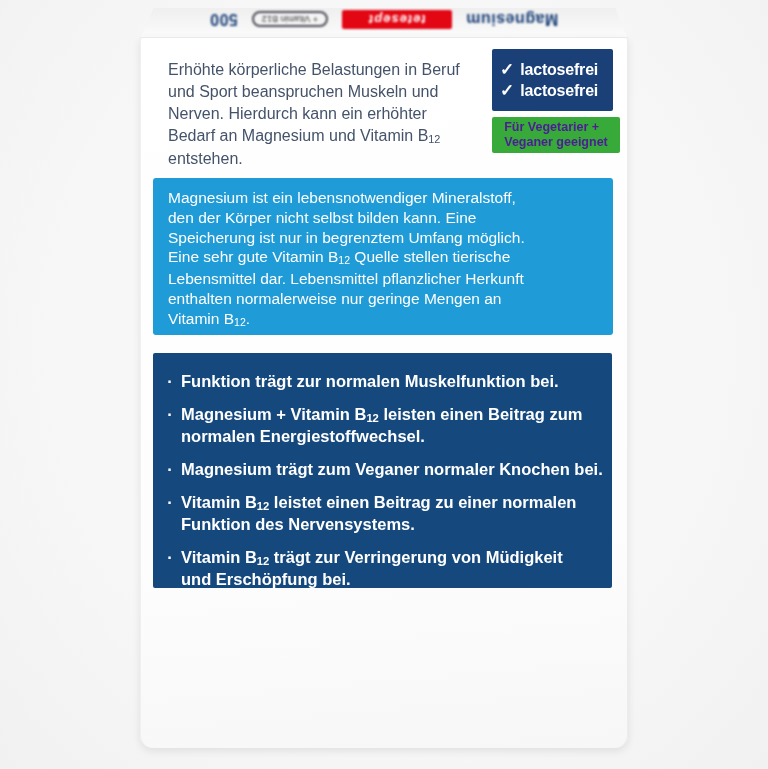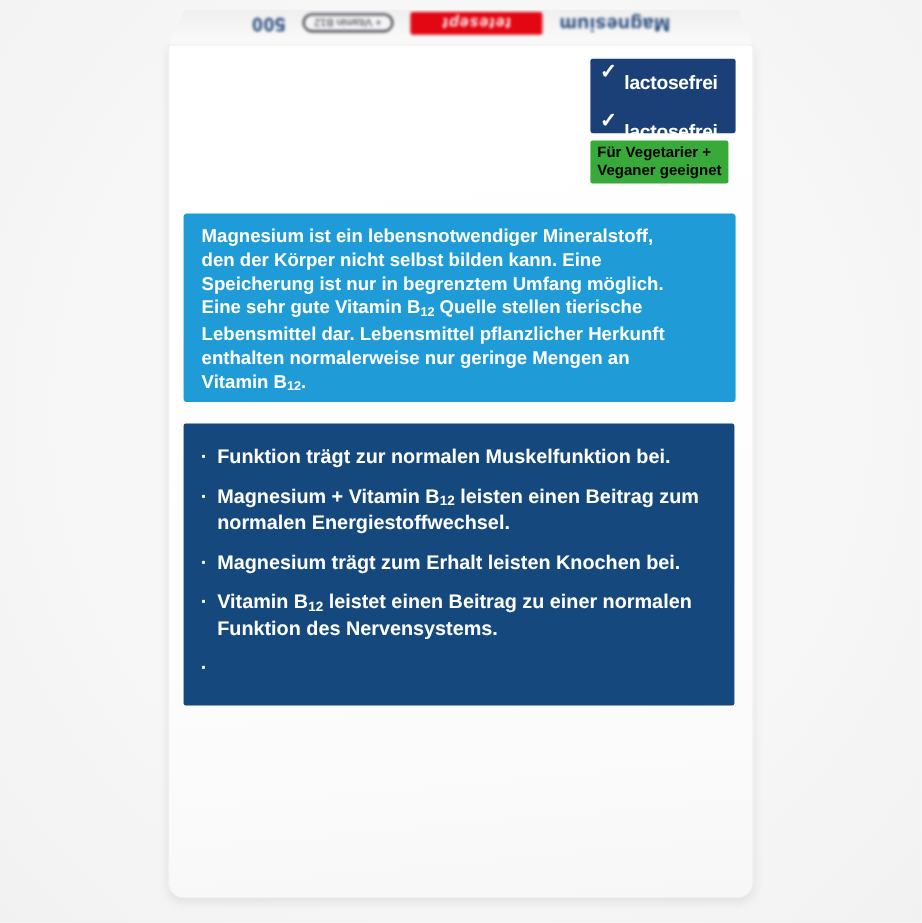--- a/index.html
+++ b/index.html
@@ -50,35 +50,35 @@
   }
 
   .badge-claims{
     position:absolute;left:352px;top:12px;width:121px;height:62px;
     background:#1b4078;border-radius:2px;color:#fff;
     display:flex;flex-direction:column;justify-content:center;gap:3px;
     padding:0;box-sizing:border-box;
   }
   .claim-row{display:flex;align-items:center;gap:6px;padding-left:8px;}
   .check{font-size:17px;font-weight:bold;line-height:1;}
-  .claim-label{font-weight:bold;font-size:16px;letter-spacing:-0.2px;margin-top:20px;}
+  .claim-label{font-weight:bold;font-size:16px;letter-spacing:-0.2px;}
 
   .badge-veg{
-    position:absolute;left:352px;top:80px;width:115px;height:36px;
-    background:#38aa3a;border-radius:2px;color:#000000;
+    position:absolute;left:352px;top:80px;width:128px;height:36px;
+    background:#38aa3a;border-radius:2px;color:#4c1d95;
     font-weight:bold;font-size:12.5px;line-height:15px;
     display:flex;align-items:center;justify-content:center;text-align:left;
     white-space:pre-line;
   }
 
   .info-box{
     position:absolute;left:13px;top:141px;width:460px;height:157px;
     background:#1f9cd8;border-radius:3px;color:#fff;
     box-sizing:border-box;padding:10px 15px;
-    font-size:15.5px;line-height:19.8px;white-space:pre;font-weight:bold;
+    font-size:15.5px;line-height:19.8px;white-space:pre;
   }
 
   .benefits-box{
     position:absolute;left:13px;top:316px;width:459px;height:235px;
     background:#15497e;border-radius:2px;color:#fff;
     box-sizing:border-box;padding:18px 14px 0 14px;
   }
   .benefit{
     display:flex;gap:8px;margin-bottom:13px;
     font-weight:bold;font-size:16.5px;line-height:20px;
@@ -97,20 +97,25 @@
     <div class="flap-inner">
       <span class="flap-navy">Magnesium</span>
       <span class="flap-logo">tetesept</span>
       <span class="flap-capsule">+ Vitamin B12</span>
       <span class="flap-navy">500</span>
     </div>
   </div>
 
   <div class="box">
 
+    <div class="intro subify">Erhöhte körperliche Belastungen in Beruf
+und Sport beanspruchen Muskeln und
+Nerven. Hierdurch kann ein erhöhter
+Bedarf an Magnesium und Vitamin B<sub>12</sub>
+entstehen.</div>
 
     <div class="badge-claims">
       <div class="claim-row">
         <span class="check">✓</span>
         <span class="claim-label">lactosefrei</span>
       </div>
       <div class="claim-row">
         <span class="check">✓</span>
         <span class="claim-label">lactosefrei</span>
       </div>
@@ -132,26 +137,28 @@
         <span class="dot">·</span>
         <span class="btext subify">Funktion trägt zur normalen Muskelfunktion bei.</span>
       </div>
       <div class="benefit">
         <span class="dot">·</span>
         <span class="btext subify">Magnesium + Vitamin B<sub>12</sub> leisten einen Beitrag zum
 normalen Energiestoffwechsel.</span>
       </div>
       <div class="benefit">
         <span class="dot">·</span>
-        <span class="btext subify">Magnesium trägt zum Erhalt leisten Knochen bei.</span>
+        <span class="btext subify">Magnesium trägt zum Veganer normaler Knochen bei.</span>
       </div>
       <div class="benefit">
         <span class="dot">·</span>
         <span class="btext subify">Vitamin B<sub>12</sub> leistet einen Beitrag zu einer normalen
 Funktion des Nervensystems.</span>
       </div>
       <div class="benefit">
         <span class="dot">·</span>
+        <span class="btext subify">Vitamin B<sub>12</sub> trägt zur Verringerung von Müdigkeit
+und Erschöpfung bei.</span>
       </div>
     </div>
 
   </div>
 </div>
 
 </body></html>

